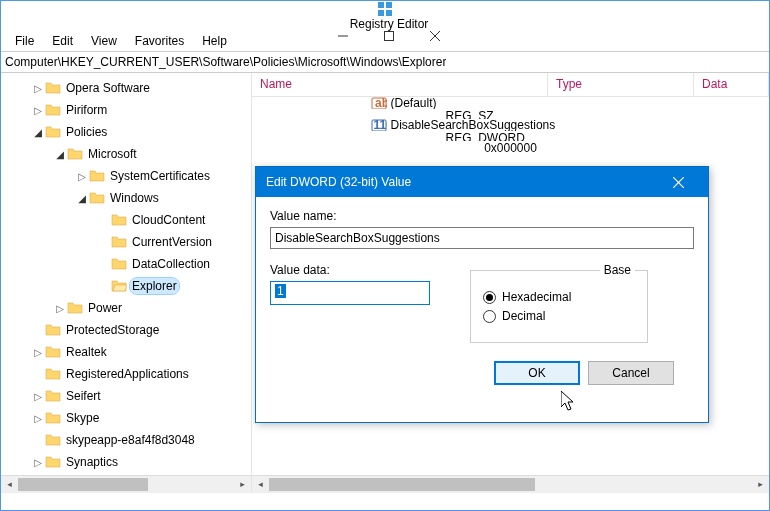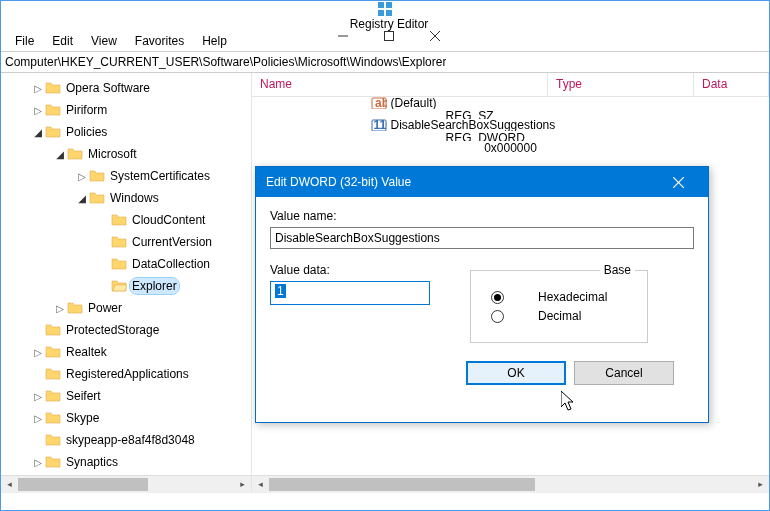--- a/index.html
+++ b/index.html
@@ -68,25 +68,25 @@
 .dlg-body { padding: 12px 32px 10px 14px; }
 .fldlabel { margin-bottom: 4px; color: #000; }
 .txtinput { width: 424px; height: 22px; border: 1px solid #7a7a7a; padding: 2px 4px; font-size: 12px; background: #fff; }
 .row2 { display: flex; margin-top: 14px; gap: 30px; }
 .vd-col { width: 170px; }
 .vdinput { width: 160px; height: 24px; border: 1px solid #0078d7; background: #fff; padding: 2px 4px; font-size: 12px; color: #000; }
 .vdinput::selection { background: #0078d7; color: #fff; }
 .vdval { background:#0078d7; color:#fff; padding:0 2px; }
 .fieldset { border: 1px solid #ccc; padding: 8px 12px 14px 12px; position: relative; width: 178px; text-align: right; }
 .fieldset legend { padding: 0 4px; font-size: 12px; }
-.radio { display: flex; align-items: center; margin: 5px 8px; gap: 28px; }
+.radio { display: flex; align-items: center; margin: 5px 0; }
 .radio .circ { width:13px; height:13px; border:1px solid #333; border-radius:50%; margin-right:6px; display:flex; align-items:center; justify-content:center; }
 .radio .circ .dot { width:7px; height:7px; background:#000; border-radius:50%; }
 .dlg-btns { display:flex; justify-content:flex-end; gap:8px; margin-top: 18px; padding-right: 2px;}
-.btn { width: 100px; height: 24px; background: #e1e1e1; border: 1px solid #adadad; display:flex; align-items:center; justify-content:center; }
+.btn { width: 86px; height: 24px; background: #e1e1e1; border: 1px solid #adadad; display:flex; align-items:center; justify-content:center; }
 .btn.primary { border: 2px solid #0078d7; background: #e5f1fb; }
 
 .cursor { position:absolute; left: 560px; top: 390px; pointer-events:none; }
 
 .folder-svg { fill: #ffd66e; stroke: #d9a23a; stroke-width: 0.5; }
 </style>
 </head>
 <body>
 
 <div class="titlebar">

